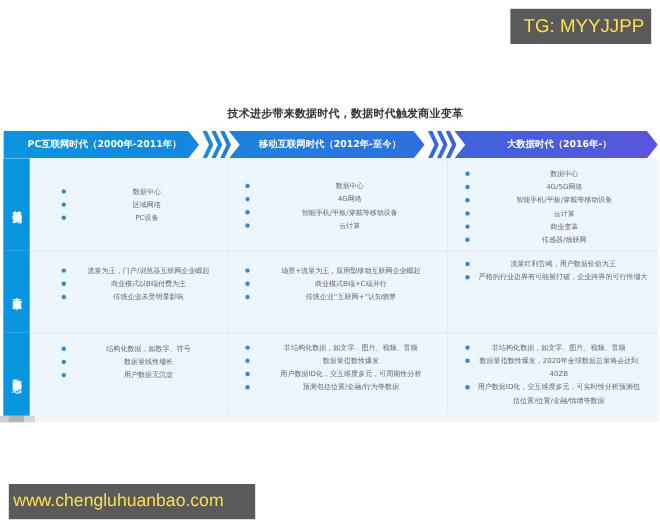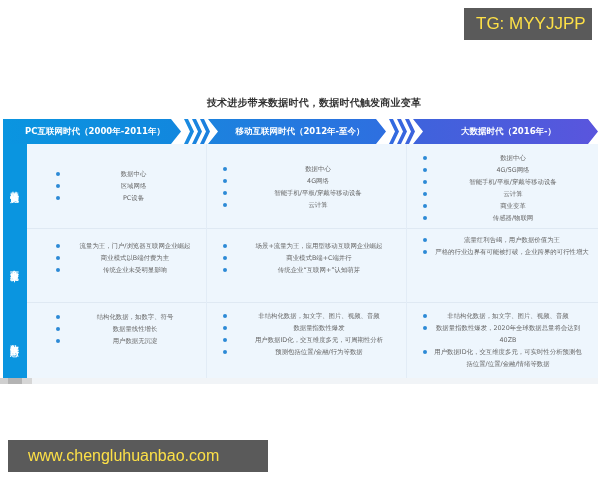--- a/index.html
+++ b/index.html
@@ -5,21 +5,21 @@
     html, body { margin: 0; padding: 0; }
     body {
       width: 600px; height: 480px; background: #ffffff; position: relative; overflow: hidden;
       font-family: "DejaVu Sans", "Liberation Sans", sans-serif;
     }
     .watermark {
       position: absolute; background: #5a5a5a; color: #fde047;
       font-family: "Liberation Sans", sans-serif; display: flex; align-items: center;
     }
     .wm-top { left: 464px; top: 8px; width: 128px; height: 32px; font-size: 17px; padding-left: 12px; box-sizing: border-box; }
-    .wm-bottom { left: 8px; top: 440px; width: 260px; height: 32px; font-size: 16px; padding-left: 20px; box-sizing: border-box; }
+    .wm-bottom { left: 8px; top: 440px; width: 224px; height: 32px; font-size: 16px; padding-left: 4px; box-sizing: border-box; }
 
     .title {
       position: absolute; left: 0; top: 96px; width: 600px; text-align: center;
       font-size: 10px; font-weight: bold; color: #333333; letter-spacing: 0.2px; margin-left: 14px;
     }
 
     .header {
       position: absolute; left: 3px; top: 119px; width: 595px; height: 25px; padding-left: 36px;
     }
     .stage {

